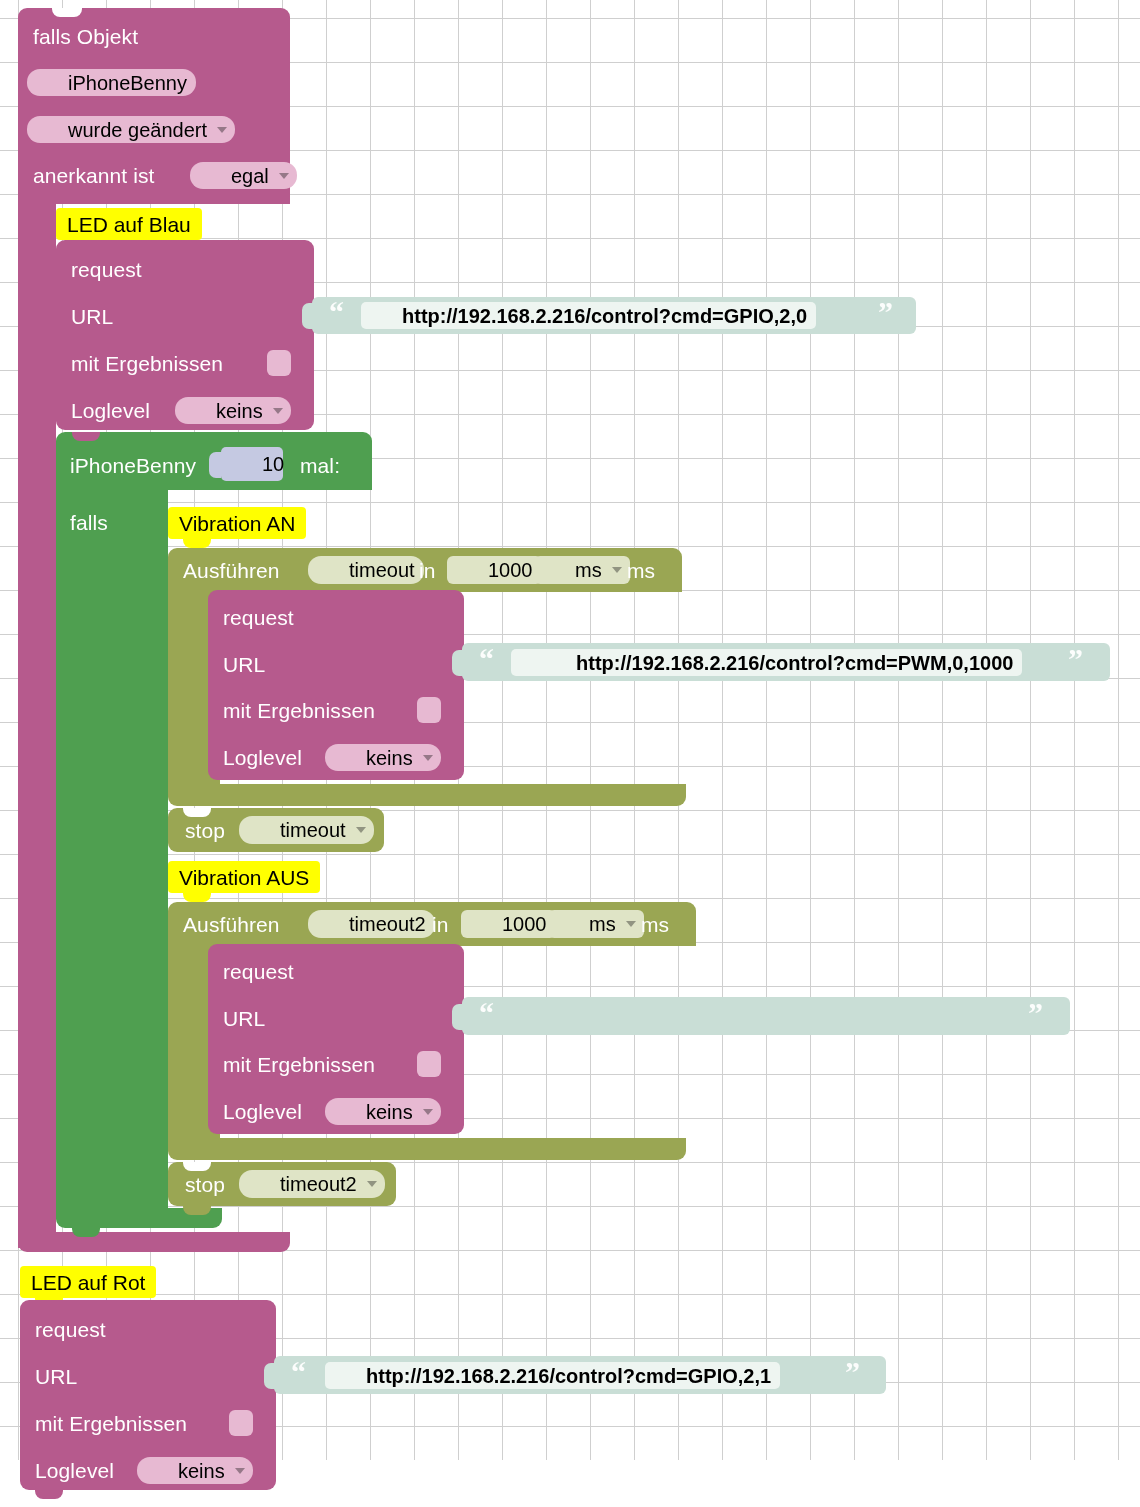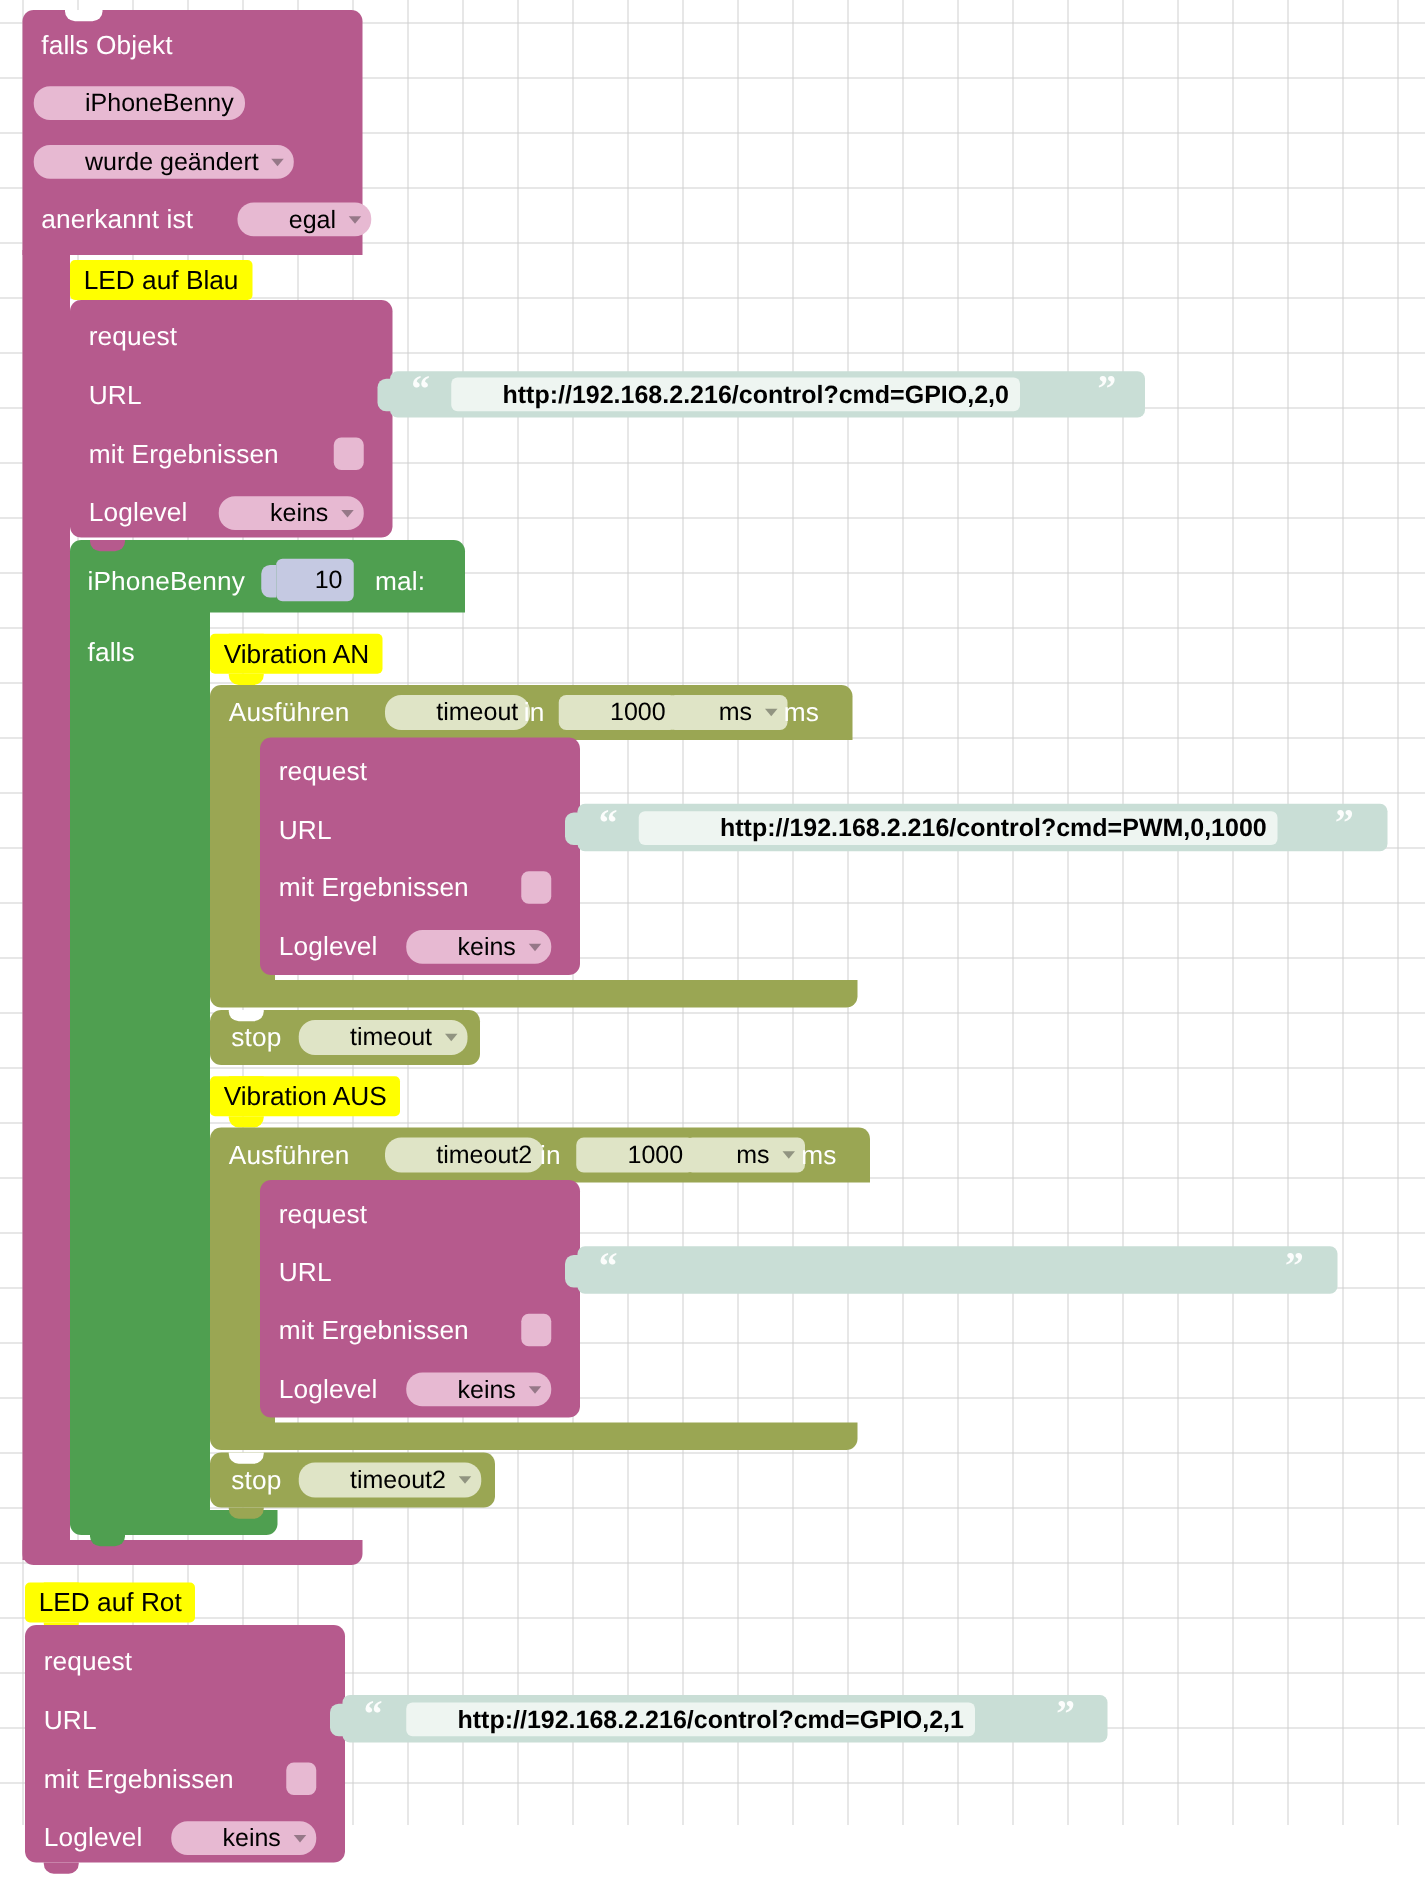--- a/index.html
+++ b/index.html
@@ -34,21 +34,21 @@
     white-space:nowrap;letter-spacing:.1px;
   }
 
   
   .field{
     position:absolute;box-sizing:border-box;
     background:#e7b9d2;border-radius:13px;
     color:#000;font-size:20px;line-height:20px;
     display:flex;align-items:center;white-space:nowrap;
   }
-  .field.num{background:#c5c9e2;border-radius:5px;justify-content:flex-end;}
+  .field.num{background:#c5c9e2;border-radius:5px;justify-content:flex-start;}
   .field.olivefield{background:#dfe4c6;border-radius:13px;}
   .field.textfield{background:#eef5f1;border-radius:5px;font-weight:bold;}
   .field .fv{padding:0 9px;margin-left:32px;}
   .field .caret{
     width:0;height:0;margin-right:8px;margin-left:1px;
     border-left:5px solid transparent;border-right:5px solid transparent;
     border-top:6px solid rgba(0,0,0,.35);
   }
   .checkbox{
     position:absolute;width:24px;height:26px;border-radius:6px;background:#e7b9d2;

